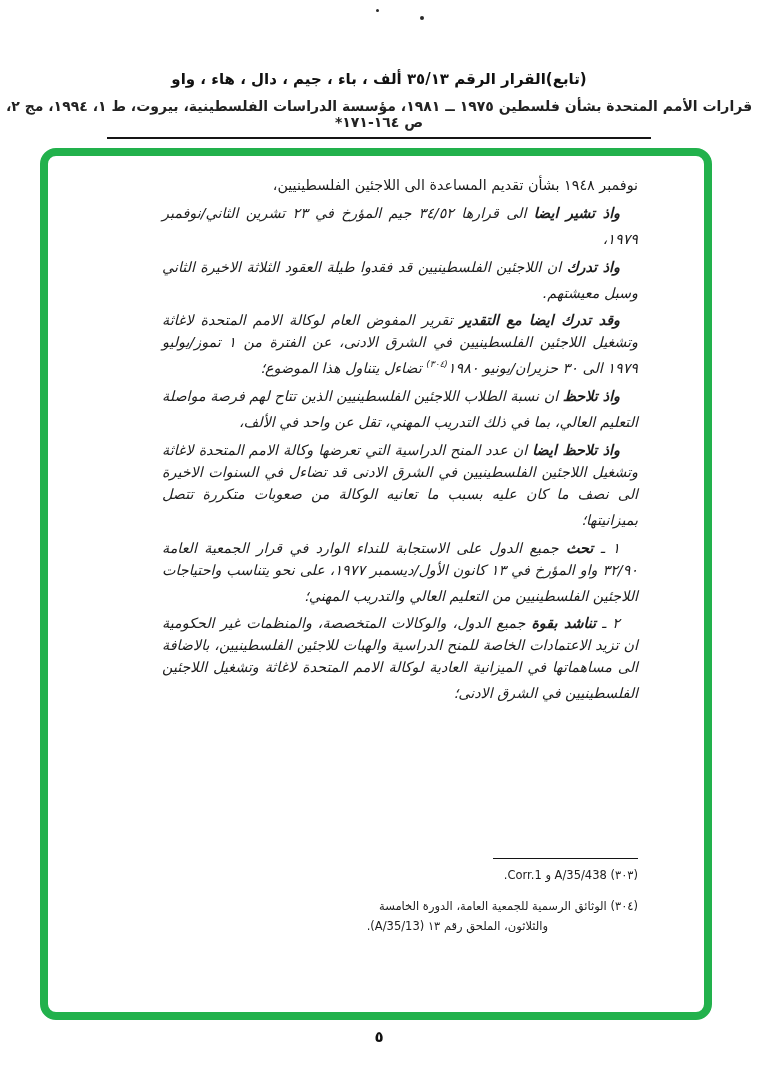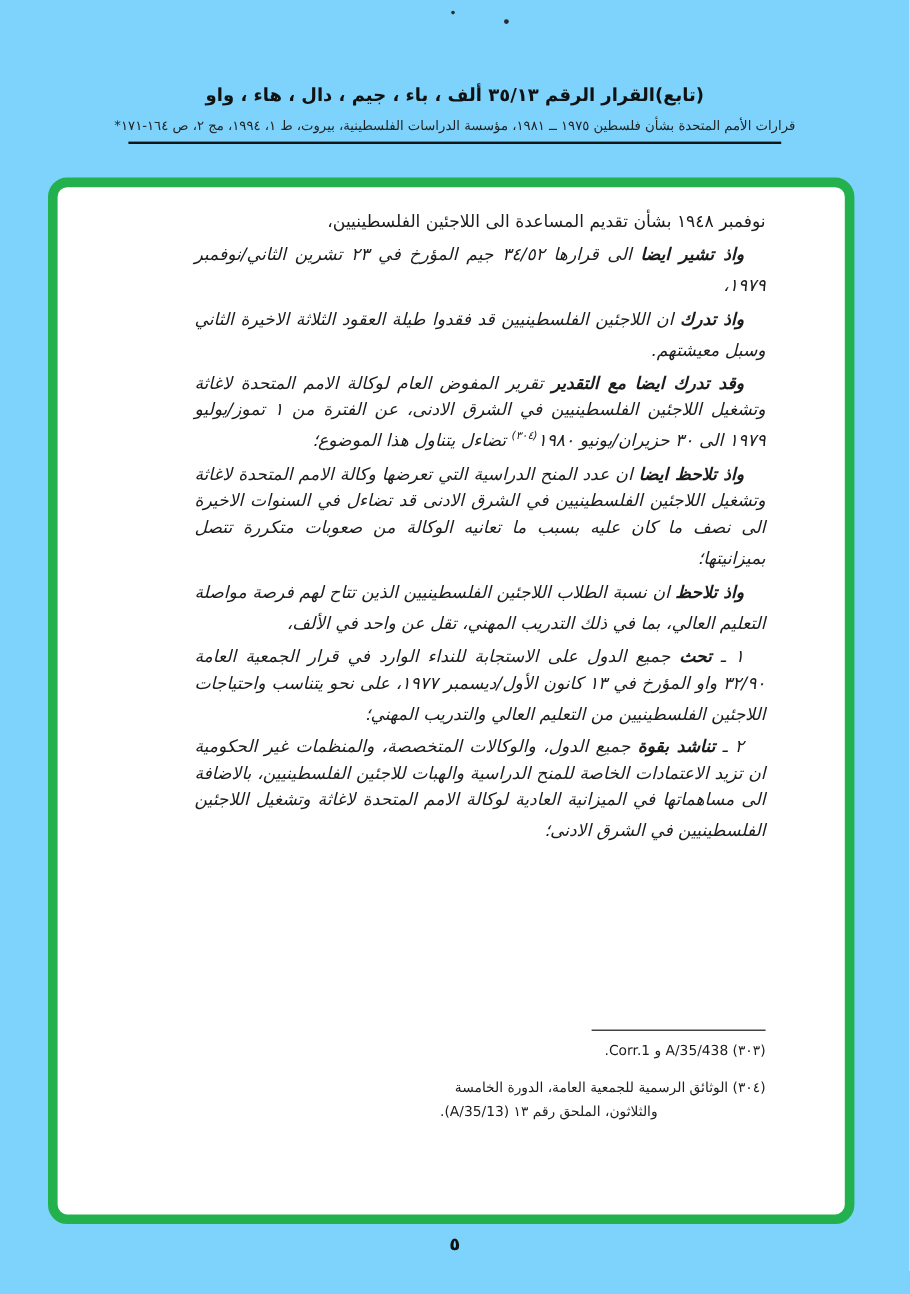--- a/index.html
+++ b/index.html
@@ -3,31 +3,31 @@
 <meta charset="utf-8">
 <style>
   * { margin:0; padding:0; box-sizing:border-box; }
   html,body { background:#e9e9e9; }
   body { font-family:"DejaVu Sans", sans-serif; }
 
   .page {
     position:relative;
     width:758px; height:1078px;
     margin:0 auto;
-    background:#7dd3fc;
+    background:#ffffff;
     overflow:hidden;
   }
 
   .scan-dot { position:absolute; background:#2a2a2a; border-radius:50%; }
   .dot1 { width:3px; height:3px; left:376px; top:9px; }
   .dot2 { width:4px; height:4px; left:420px; top:16px; }
 
   .doc-header { position:absolute; top:70px; left:0; width:100%; text-align:center; direction:rtl; }
   .doc-title  { font-size:15px; font-weight:bold; color:#111; letter-spacing:0.2px; }
-  .doc-source { font-size:11px; font-weight:normal; color:#222; margin-top:10px; }
+  .doc-source { font-size:14px; font-weight:bold; color:#222; margin-top:10px; }
   .header-rule { width:544px; border-top:2px solid #151515; margin:7px auto 0 auto; }
 
   .green-frame {
     position:absolute;
     left:40px; top:148px;
     width:672px; height:872px;
     border:8px solid #14b8a6;
     border-radius:16px;
     background:#ffffff;
   }
@@ -98,25 +98,25 @@
       <p class="para indent">
         <span class="p-num"></span><span class="p-lead">واذ تدرك</span><span class="p-rest"> ان اللاجئين الفلسطينيين قد فقدوا طيلة العقود الثلاثة الاخيرة الثاني وسبل معيشتهم.</span><span class="p-fnref"></span><span class="p-rest"></span>
       </p>
 
 
       <p class="para indent">
         <span class="p-num"></span><span class="p-lead">وقد تدرك ايضا مع التقدير</span><span class="p-rest"> تقرير المفوض العام لوكالة الامم المتحدة لاغاثة وتشغيل اللاجئين الفلسطينيين في الشرق الادنى، عن الفترة من ١ تموز/يوليو ١٩٧٩ الى ٣٠ حزيران/يونيو ١٩٨٠</span><span class="p-fnref">(٣٠٤)</span><span class="p-rest"> تضاءل يتناول هذا الموضوع؛</span>
       </p>
 
       <p class="para indent">
-        <span class="p-num"></span><span class="p-lead">واذ تلاحظ ايضا</span><span class="p-rest"> ان عدد المنح الدراسية التي تعرضها وكالة الامم المتحدة لاغاثة وتشغيل اللاجئين الفلسطينيين في الشرق الادنى قد تضاءل في السنوات الاخيرة الى نصف ما كان عليه بسبب ما تعانيه الوكالة من صعوبات متكررة تتصل بميزانيتها؛</span><span class="p-fnref"></span><span class="p-rest"></span>
+        <span class="p-num"></span><span class="p-lead">واذ تلاحظ</span><span class="p-rest"> ان نسبة الطلاب اللاجئين الفلسطينيين الذين تتاح لهم فرصة مواصلة التعليم العالي، بما في ذلك التدريب المهني، تقل عن واحد في الألف،</span><span class="p-fnref"></span><span class="p-rest"></span>
       </p>
 
       <p class="para indent">
-        <span class="p-num"></span><span class="p-lead">واذ تلاحظ</span><span class="p-rest"> ان نسبة الطلاب اللاجئين الفلسطينيين الذين تتاح لهم فرصة مواصلة التعليم العالي، بما في ذلك التدريب المهني، تقل عن واحد في الألف،</span><span class="p-fnref"></span><span class="p-rest"></span>
+        <span class="p-num"></span><span class="p-lead">واذ تلاحظ ايضا</span><span class="p-rest"> ان عدد المنح الدراسية التي تعرضها وكالة الامم المتحدة لاغاثة وتشغيل اللاجئين الفلسطينيين في الشرق الادنى قد تضاءل في السنوات الاخيرة الى نصف ما كان عليه بسبب ما تعانيه الوكالة من صعوبات متكررة تتصل بميزانيتها؛</span><span class="p-fnref"></span><span class="p-rest"></span>
       </p>
 
       <p class="para indent">
         <span class="p-num">١ ـ </span><span class="p-lead">تحث</span><span class="p-rest"> جميع الدول على الاستجابة للنداء الوارد في قرار الجمعية العامة ٣٢/٩٠ واو المؤرخ في ١٣ كانون الأول/ديسمبر ١٩٧٧، على نحو يتناسب واحتياجات اللاجئين الفلسطينيين من التعليم العالي والتدريب المهني؛</span><span class="p-fnref"></span><span class="p-rest"></span>
       </p>
 
       <p class="para indent">
         <span class="p-num">٢ ـ </span><span class="p-lead">تناشد بقوة</span><span class="p-rest"> جميع الدول، والوكالات المتخصصة، والمنظمات غير الحكومية ان تزيد الاعتمادات الخاصة للمنح الدراسية والهبات للاجئين الفلسطينيين، بالاضافة الى مساهماتها في الميزانية العادية لوكالة الامم المتحدة لاغاثة وتشغيل اللاجئين الفلسطينيين في الشرق الادنى؛</span><span class="p-fnref"></span><span class="p-rest"></span>
       </p>
 

